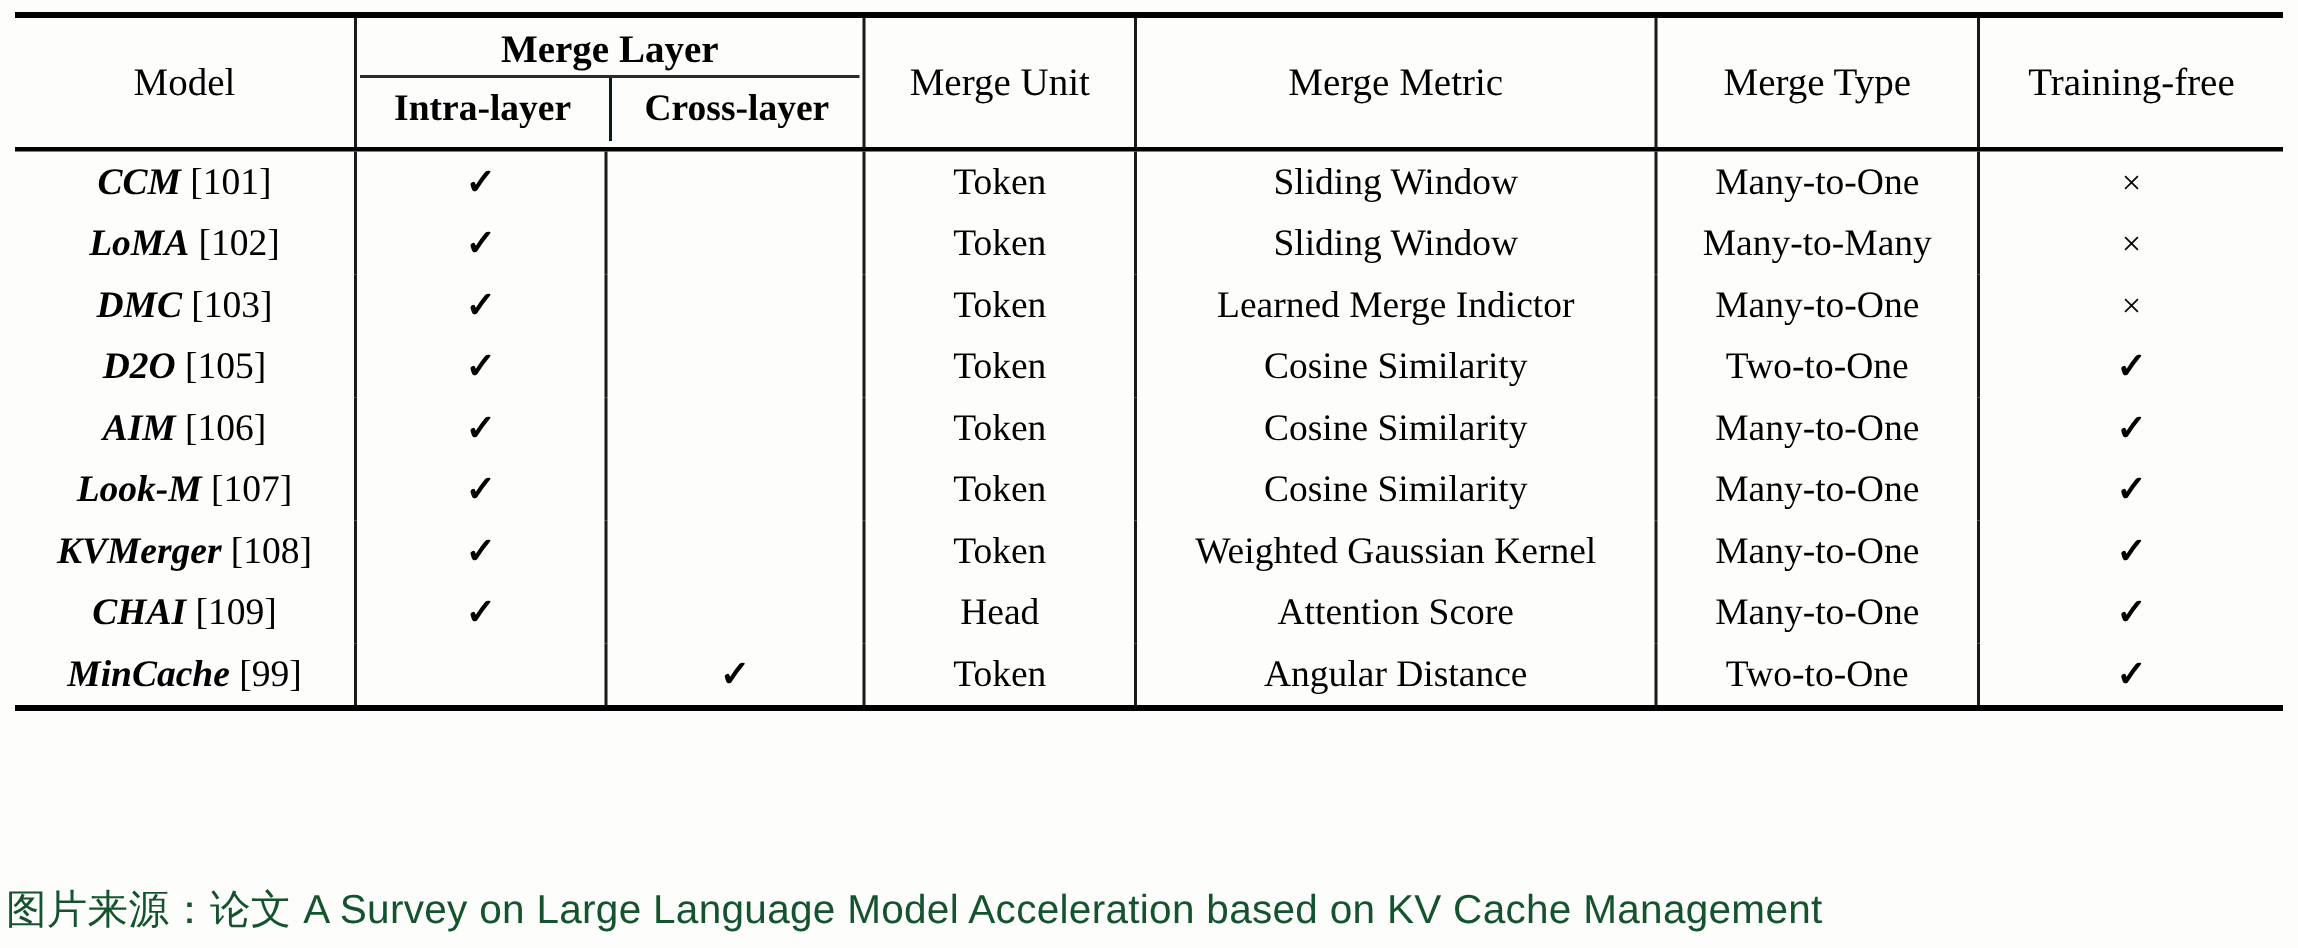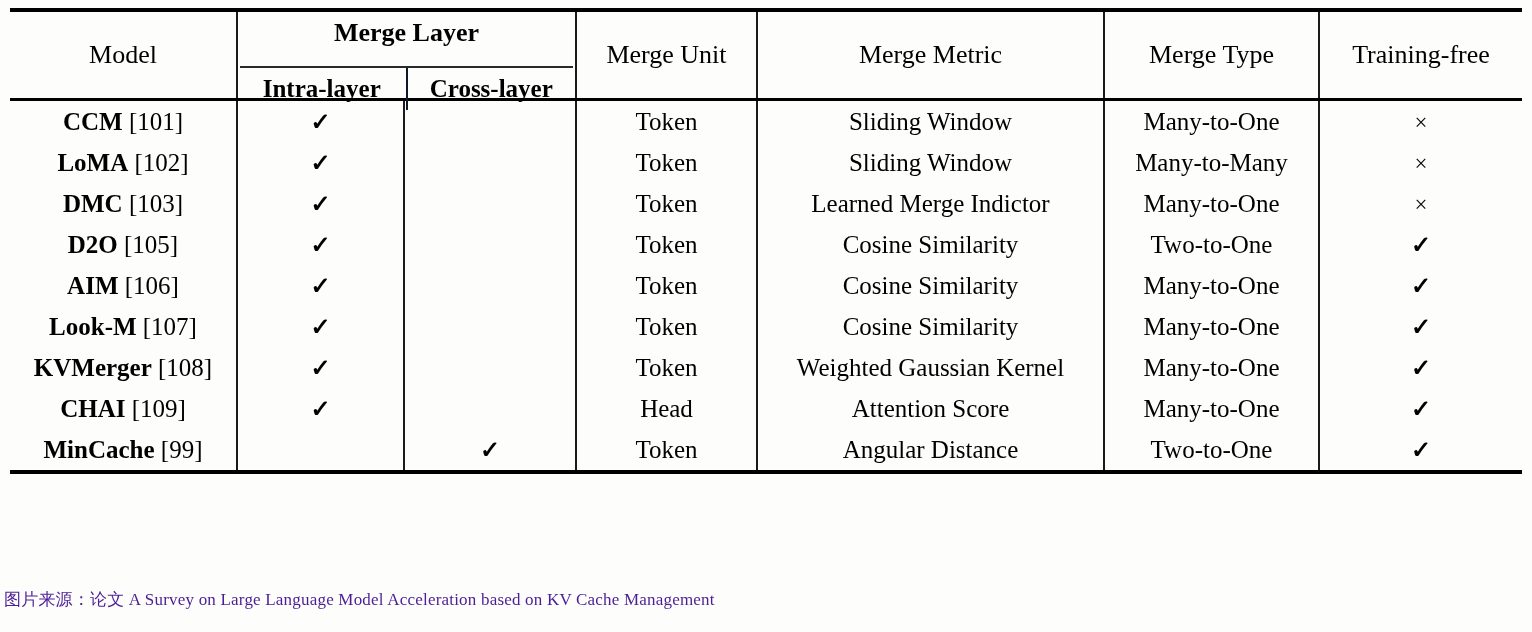--- a/index.html
+++ b/index.html
@@ -78,21 +78,21 @@
     height: 86px;
   }
 
   .ml-group {
     position: relative;
     height: 86px;
   }
   .ml-title {
     font-weight: bold;
     font-size: 26px;
-    height: 54px;
+    height: 38px;
     line-height: 42px;
     text-align: center;
   }
   .ml-underline {
     height: 2px;
     background: #2a2a2a;
     margin: 0 2px 0 2px;
   }
   .ml-subs {
     display: flex;
@@ -110,20 +110,21 @@
   }
 
   
   .body-row td {
     height: 41px;
     font-size: 25px;
     font-family: "Liberation Serif", "DejaVu Serif", serif;
   }
   .model-name {
     font-weight: bold;
+    font-style: italic;
   }
   .model-ref {
     font-weight: normal;
     text-align: right;
   }
   .mark {
     font-size: 24px;
     line-height: 1;
   }
   .check {
@@ -132,23 +133,23 @@
   .cross {
     font-weight: normal;
     font-size: 23px;
   }
 
   
   .caption {
     position: absolute;
     left: 4px;
     top: 588px;
-    font-family: Liberation Serif, serif;
-    font-size: 17px;
-    color: #4c1d95;
+    font-family: Liberation Sans, sans-serif;
+    font-size: 27px;
+    color: #14532d;
     white-space: nowrap;
     letter-spacing: 0.2px;
   }
 </style>
 </head>
 <body>
 
 <div id="page">
 
   <div class="table-wrap">

